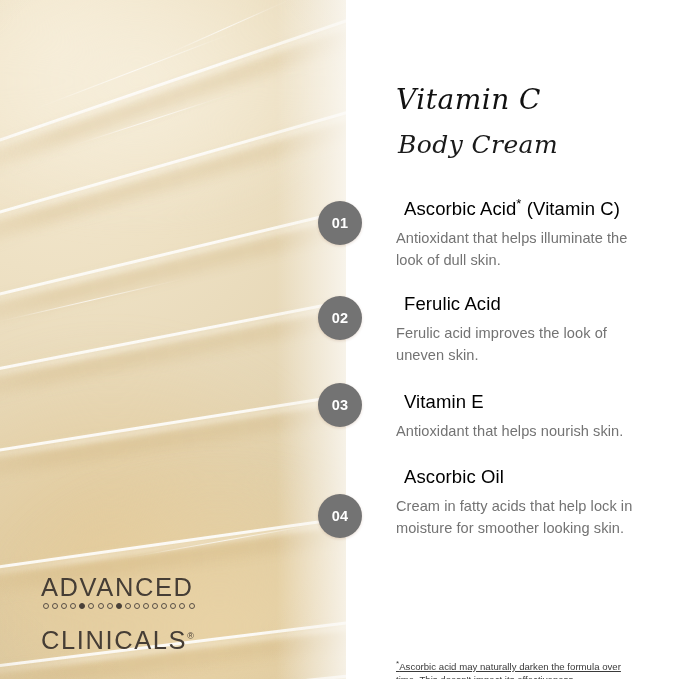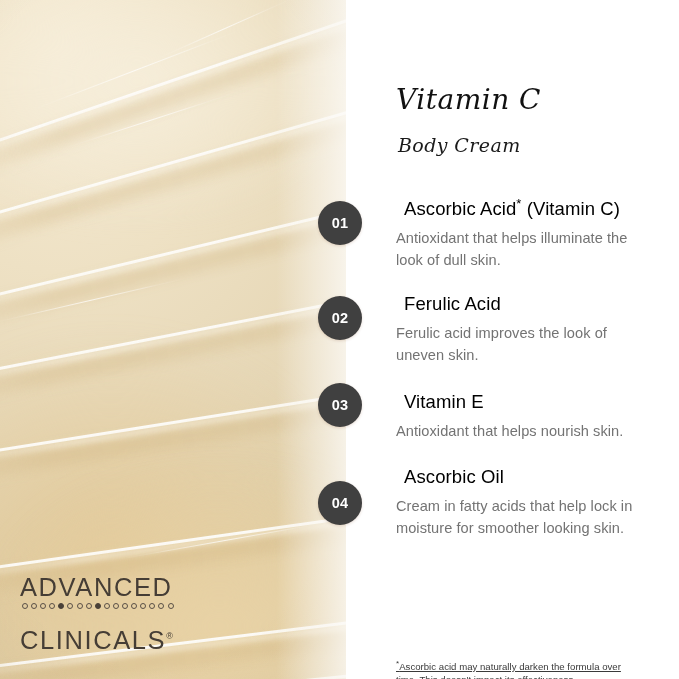--- a/index.html
+++ b/index.html
@@ -62,64 +62,64 @@
   .s4{left:120px;top:540px;width:210px;transform:rotate(-10deg);}
   .s5{left:150px;top:28px;width:150px;transform:rotate(-24deg);}
 
   
   .photo .fadeR{position:absolute;right:0;top:0;width:70px;height:100%;
       background:linear-gradient(90deg,rgba(255,255,255,0) 0%,rgba(255,255,255,.42) 55%,rgba(255,255,255,.72) 100%);}
   .photo .vig{position:absolute;inset:0;
       background:radial-gradient(120% 95% at 45% 45%, rgba(0,0,0,0) 55%, rgba(120,96,56,.10) 100%);}
 
   
-  .logo{position:absolute;left:20px;bottom:26px;width:190px;z-index:6;
+  .logo{position:absolute;left:41px;bottom:26px;width:190px;z-index:6;
         color:#3b3530;}
   .logo .lw{font-family:"Liberation Sans", sans-serif;font-size:25.5px;line-height:27px;
         letter-spacing:1.6px;font-weight:400;color:#453d35;}
   .logo .lw2{position:relative;margin-top:12px;}
   .logo .reg{font-size:9px;vertical-align:super;letter-spacing:0;}
   .logo .dots{display:flex;align-items:center;gap:3.1px;height:9px;margin:1px 0 0 2px;}
   .logo .dots i{display:block;width:4px;height:4px;border-radius:50%;
         border:1px solid #5a5047;background:transparent;}
   .logo .dots i.fill{background:#4a4138;border-color:#4a4138;}
 
   
   .content{position:absolute;left:346px;top:0;right:0;bottom:0;background:#fff;}
 
   .title{position:absolute;left:50px;top:76px;
         font-family:"DejaVu Serif","Liberation Serif",serif;
         font-style:italic;font-weight:400;font-size:28px;line-height:48px;
         color:#111111;letter-spacing:.5px;}
   .subtitle{position:absolute;left:52px;top:134px;
         font-family:"DejaVu Serif","Liberation Serif",serif;
-        font-style:italic;font-weight:400;font-size:19px;line-height:22px;
+        font-style:italic;font-weight:400;font-size:25px;line-height:22px;
         color:#1a1a1a;letter-spacing:.4px;}
 
   .item{position:absolute;left:50px;width:262px;}
   .item h3{margin:8px;font-family:"Liberation Sans",sans-serif;font-weight:400;
         font-size:18.5px;line-height:22px;color:#000000;letter-spacing:.1px;white-space:nowrap;}
   .item h3 .ast{font-size:13px;vertical-align:super;line-height:0;}
   .item p{margin:3px 0 0 0;font-family:"Liberation Sans",sans-serif;font-weight:400;
         font-size:14.6px;line-height:21.5px;color:#737373;letter-spacing:.05px;}
 
   .i1{top:190px;}
   .i2{top:285px;}
   .i3{top:383px;}
   .i4{top:458px;}
 
   .badge{position:absolute;width:44px;height:44px;border-radius:50%;
-        background:#404040;color:#ffffff;display:flex;align-items:center;justify-content:center;
+        background:#737373;color:#ffffff;display:flex;align-items:center;justify-content:center;
         font-family:"Liberation Sans",sans-serif;font-weight:700;font-size:14.5px;
         letter-spacing:.3px;z-index:5;
         box-shadow:0 1px 3px rgba(120,60,20,.18);}
   .b1{left:318px;top:201px;}
   .b2{left:318px;top:296px;}
   .b3{left:318px;top:383px;}
-  .b4{left:318px;top:481px;}
+  .b4{left:318px;top:494px;}
 
   .footnote{position:absolute;left:50px;top:660px;width:245px;
         font-family:"Liberation Sans",sans-serif;font-weight:400;
         font-size:9.6px;line-height:13px;color:#3a3a3a;letter-spacing:.02px;text-decoration:underline;}
   .footnote .ast{vertical-align:super;font-size:8px;line-height:0;}
 </style>
 </head>
 <body>
 
 <div class="page">

